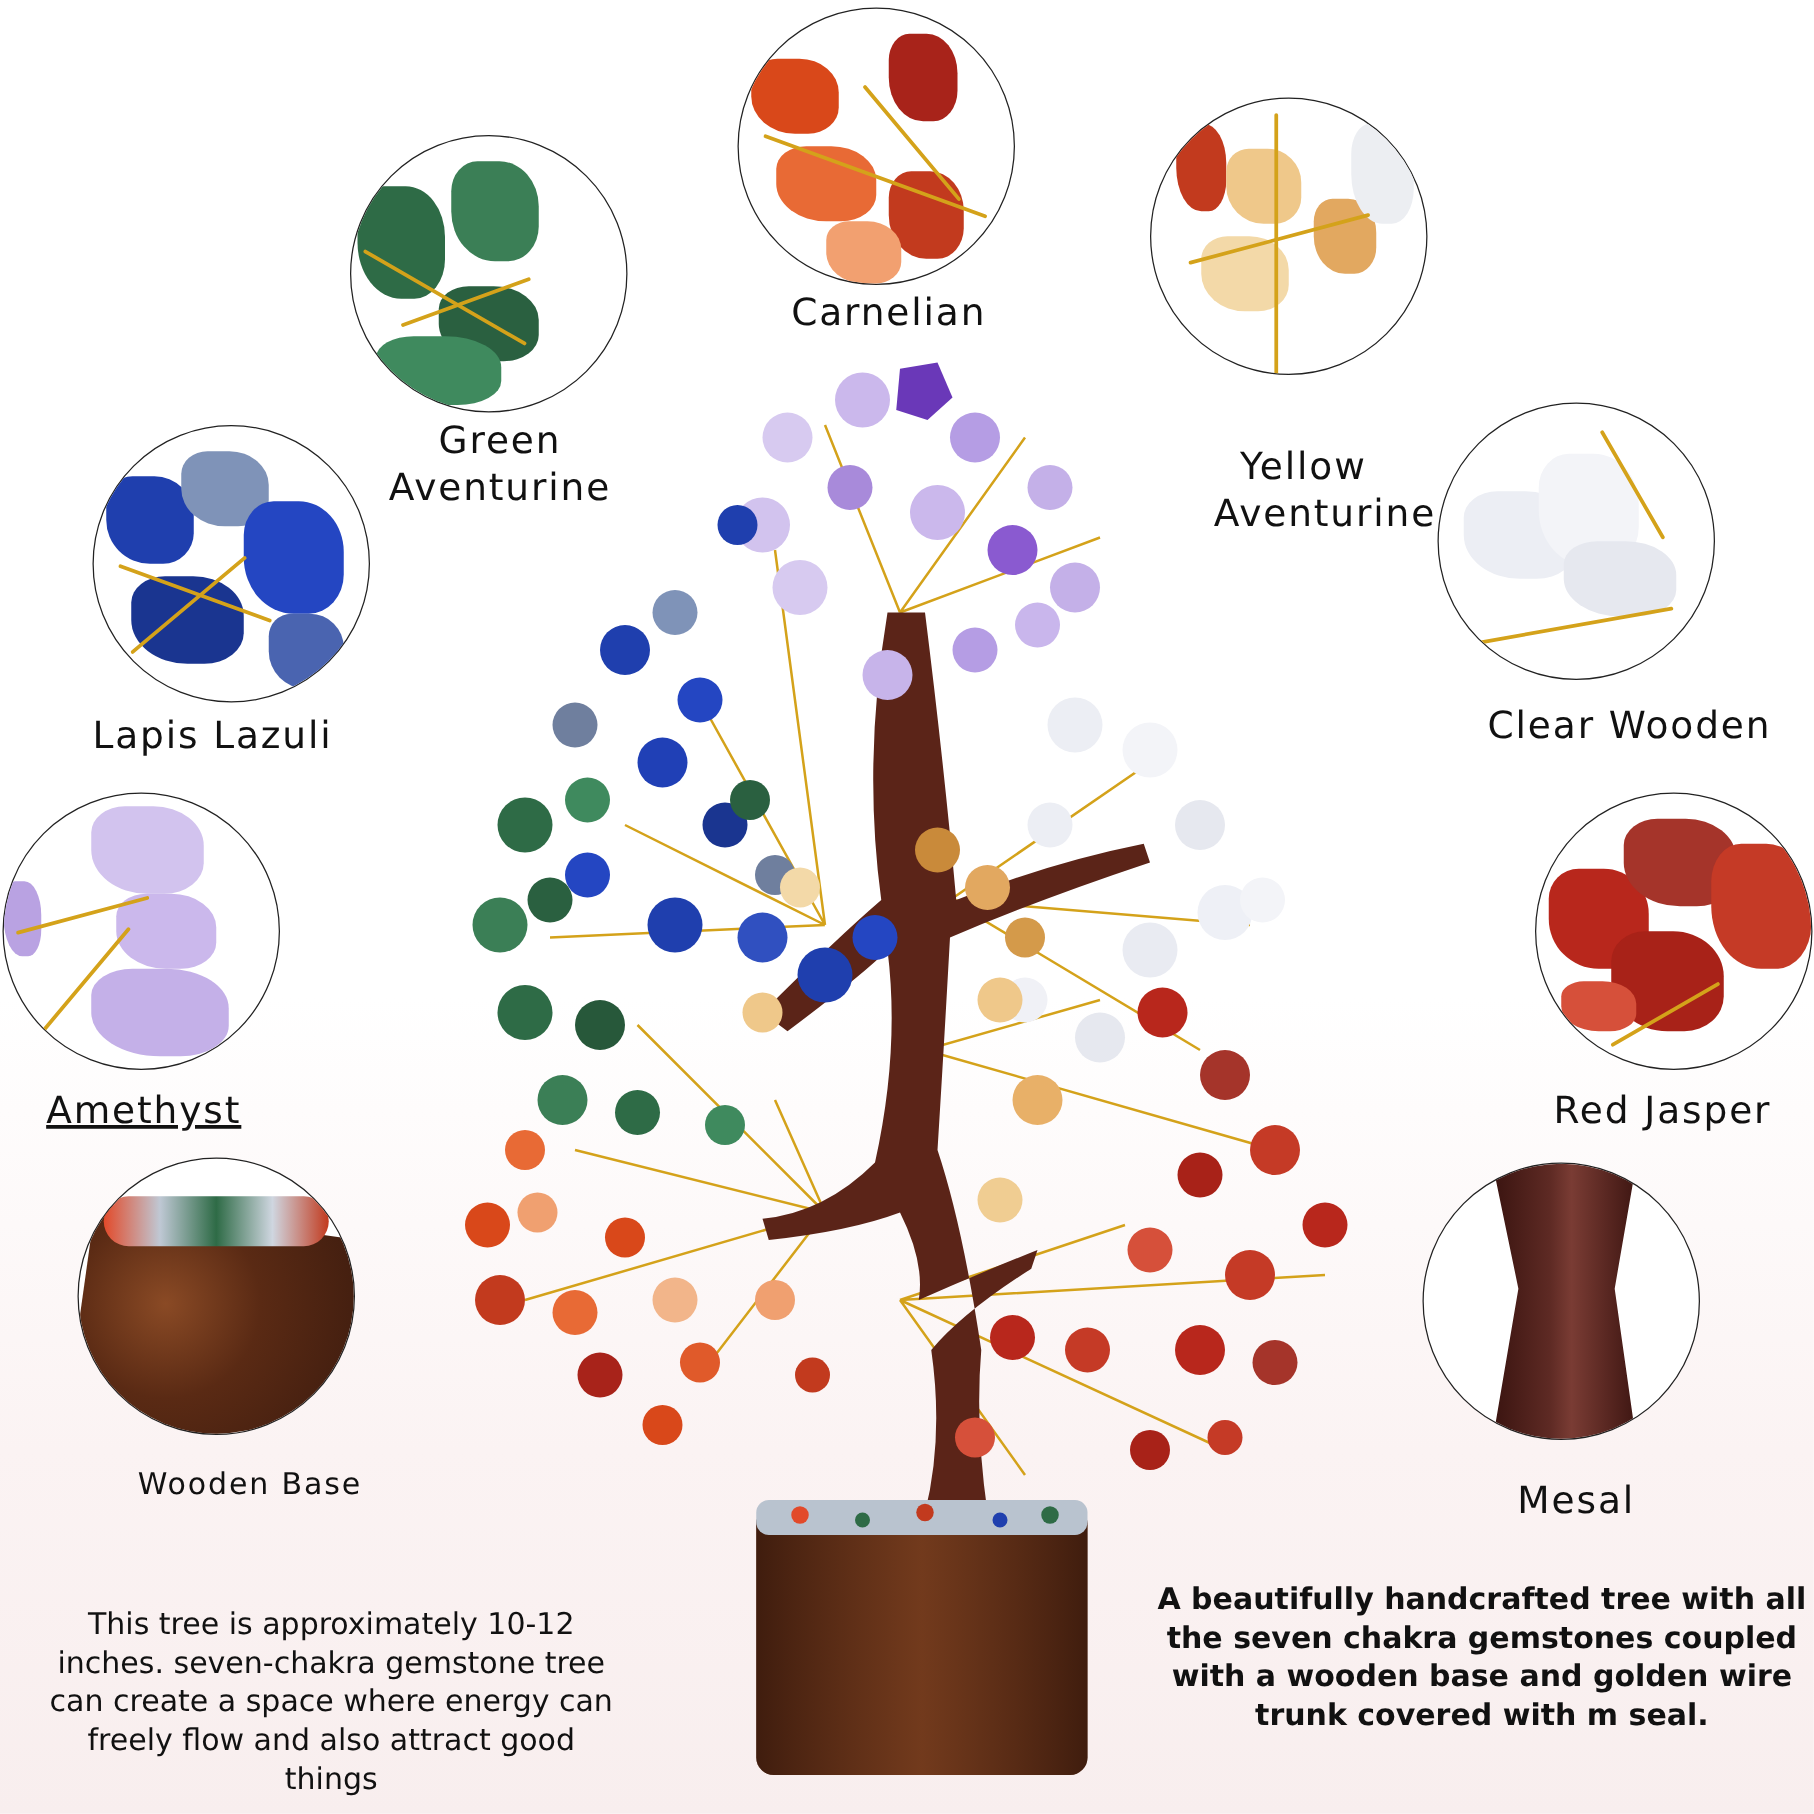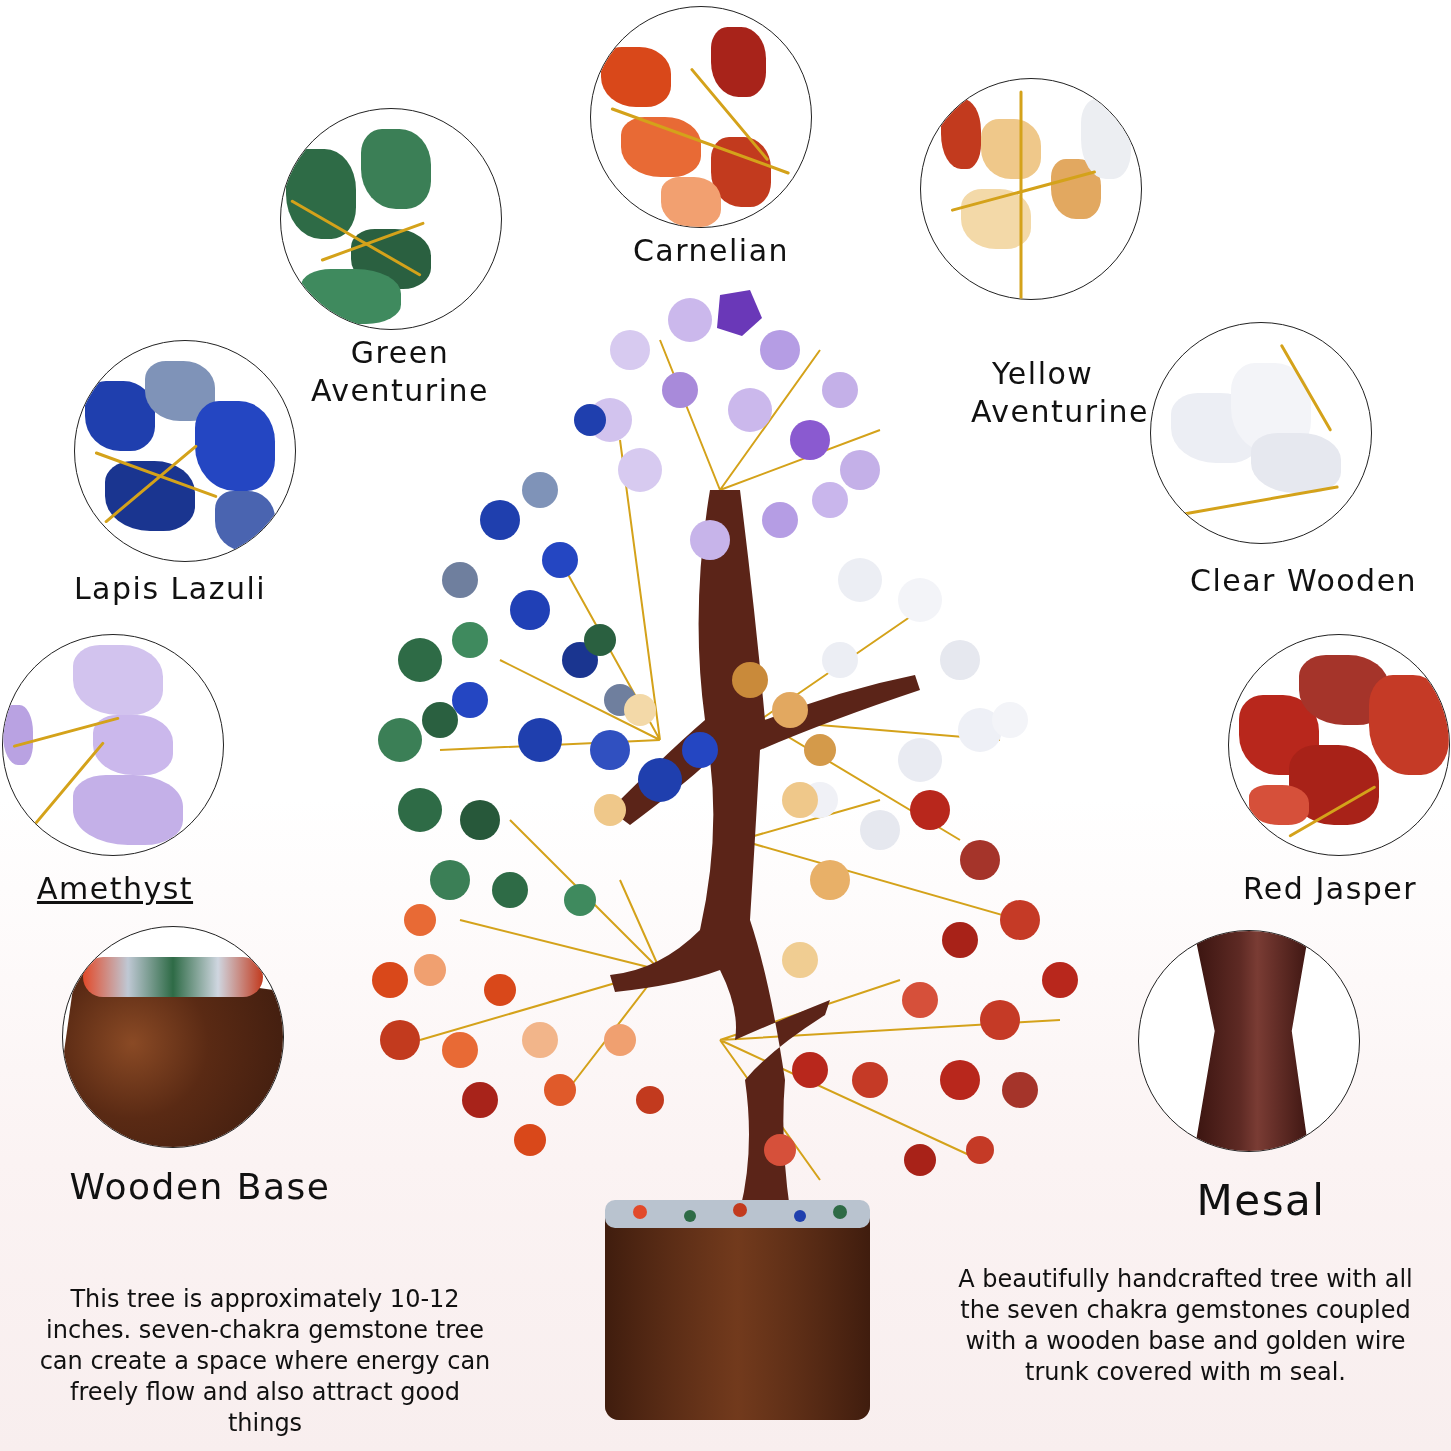--- a/index.html
+++ b/index.html
@@ -91,26 +91,26 @@
   <div class="chip" style="left:60px;top:110px;width:90px;height:80px;background:#a82218;"></div>
   <div class="chip" style="left:20px;top:150px;width:60px;height:40px;background:#d6503a;"></div>
   <div class="wire" style="left:60px;top:200px;width:100px;transform:rotate(-30deg);"></div>
 </div>
 <div class="label" style="left:1220px;top:870px;width:220px;">Red Jasper</div>
 
 <div class="circle" style="left:62px;top:926px;width:222px;height:222px;background:#fff;">
   <div style="position:absolute;left:0;top:50px;width:222px;height:180px;background:radial-gradient(circle at 30% 40%,#8a4a25 0%,#5a2a14 40%,#3a1a0e 100%);transform:rotate(8deg);"></div>
   <div class="chip" style="left:20px;top:30px;width:180px;height:40px;border-radius:20px;background:linear-gradient(90deg,#e24a2a,#bfc8d4,#2e6b46,#cfd6e0,#c23a1e);"></div>
 </div>
-<div class="label" style="left:60px;top:1168px;width:280px;font-size:36px;">Wooden Base</div>
+<div class="label" style="left:60px;top:1168px;width:280px;font-size:24px;">Wooden Base</div>
 
 <div class="circle" style="left:1138px;top:930px;width:222px;height:222px;">
   <div style="position:absolute;left:55px;top:0;width:115px;height:222px;background:linear-gradient(90deg,#3a1410,#5e2a24 40%,#7a3c34 55%,#3e1612);clip-path:polygon(0 0,100% 0,85% 45%,100% 100%,0 100%,18% 45%);"></div>
 </div>
-<div class="label" style="left:1150px;top:1182px;width:222px;font-size:42px;">Mesal</div>
+<div class="label" style="left:1150px;top:1182px;width:222px;font-size:30px;">Mesal</div>
 
 <div id="tree">
   <svg width="720" height="1170" viewBox="0 0 720 1170">
 
     <g stroke="#d4a21a" stroke-width="2" fill="none">
       <path d="M300 460 L140 380 M300 460 L80 470 M300 460 L200 280 M300 460 L260 160 M360 210 L300 60 M360 210 L460 70 M360 210 L520 150"></path>
       <path d="M400 440 L560 330 M400 440 L640 460 M400 440 L600 560 M380 560 L520 520 M380 560 L660 640"></path>
       <path d="M300 690 L100 640 M300 690 L60 760 M300 690 L200 820 M360 760 L540 700 M360 760 L700 740 M360 760 L620 880 M360 760 L460 900"></path>
       <path d="M300 690 L150 540 M300 690 L260 600"></path>
     </g>
@@ -239,18 +239,18 @@
 </div>
 
 <div class="desc" style="left:0px;top:1284px;width:530px;text-align:center;">
   <div>This tree is approximately 10-12</div>
   <div>inches.  seven-chakra gemstone tree</div>
   <div>can create a space where energy can</div>
   <div>freely flow and also attract good</div>
   <div>things</div>
 </div>
 
-<div class="desc" style="left:920px;top:1264px;width:531px;">
+<div class="desc" style="left:920px;top:1264px;width:531px;font-weight:bold;">
   <div>A beautifully handcrafted tree with all</div>
   <div>the seven chakra gemstones coupled</div>
   <div>with a wooden base and golden wire</div>
   <div>trunk covered with m seal.</div>
 </div>
 
 </body></html>

